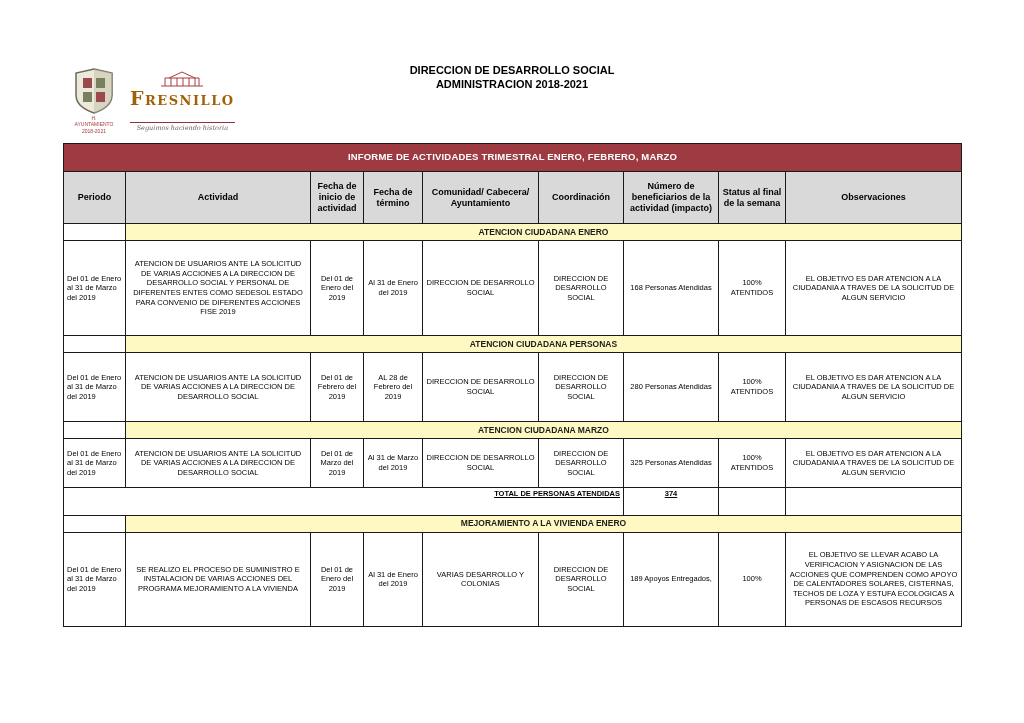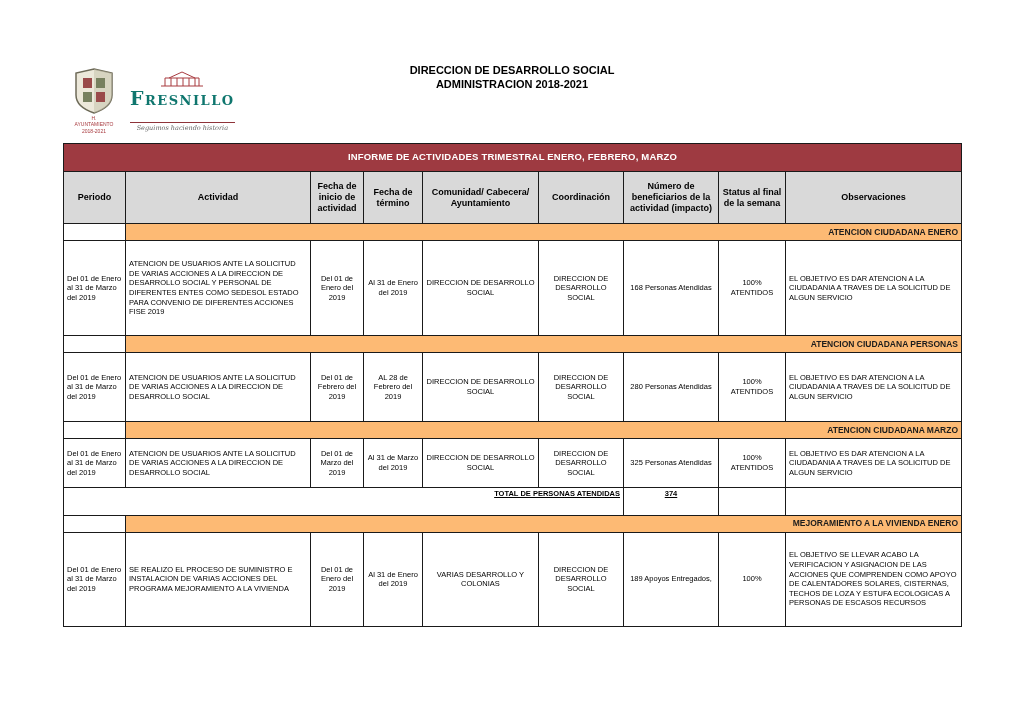--- a/index.html
+++ b/index.html
@@ -20,21 +20,21 @@
   }
   .crest-wrap { display: flex; flex-direction: column; align-items: center; width: 44px; }
   .crest-cap { font-size: 5px; line-height: 1.25; color: #a83a3f; text-align: center; margin-top: 1px; }
   .wordmark-block { display: flex; flex-direction: column; align-items: center; margin-top: 2px; }
   .wordmark {
     font-family: "DejaVu Serif", serif;
     font-variant: small-caps;
     font-weight: bold;
     font-size: 19px; line-height: 20px;
     letter-spacing: 1.5px;
-    color: #0f766e;
+    color: #a16207;
   }
   .tagline {
     font-family: "DejaVu Serif", serif;
     font-style: italic;
     font-size: 6.5px; color: #666;
     border-top: 1px solid #8e3339;
     padding-top: 1px; margin-top: 14px;
     width: 100%; text-align: center;
   }
 
@@ -65,29 +65,29 @@
     text-align: center; height: 28px;
     letter-spacing: 0.2px;
   }
   tr.head-row th {
     background: #d9d9d9;
     font-weight: bold; font-size: 9px; line-height: 1.2;
     text-align: center; height: 52px;
   }
   tr.band-row { height: 17px; }
   tr.band-row td.band {
-    background: #fdba74;
+    background: #fef9c3;
     font-weight: bold; font-size: 8.5px;
-    color: #1d1d1d; text-align: right;
+    color: #1d1d1d; text-align: center;
   }
   tr.band-row td.empty-cell { background: #ffffff; }
   td.c-periodo { text-align: left; }
-  td.c-actividad { text-align: left; }
+  td.c-actividad { text-align: center; }
   td.c-center { text-align: center; }
-  td.c-obs { text-align: left; }
+  td.c-obs { text-align: center; }
   tr.r1 { height: 95px; }
   tr.r2 { height: 69px; }
   tr.r3 { height: 49px; }
   tr.r4 { height: 94px; }
   tr.total-row { height: 13px; }
   tr.total-row td { padding-top: 1px; padding-bottom: 16px; text-decoration: underline; }
   td.total-label {
     font-weight: bold; font-size: 8.5px;
     text-align: right; padding-right: 14px;
   }

